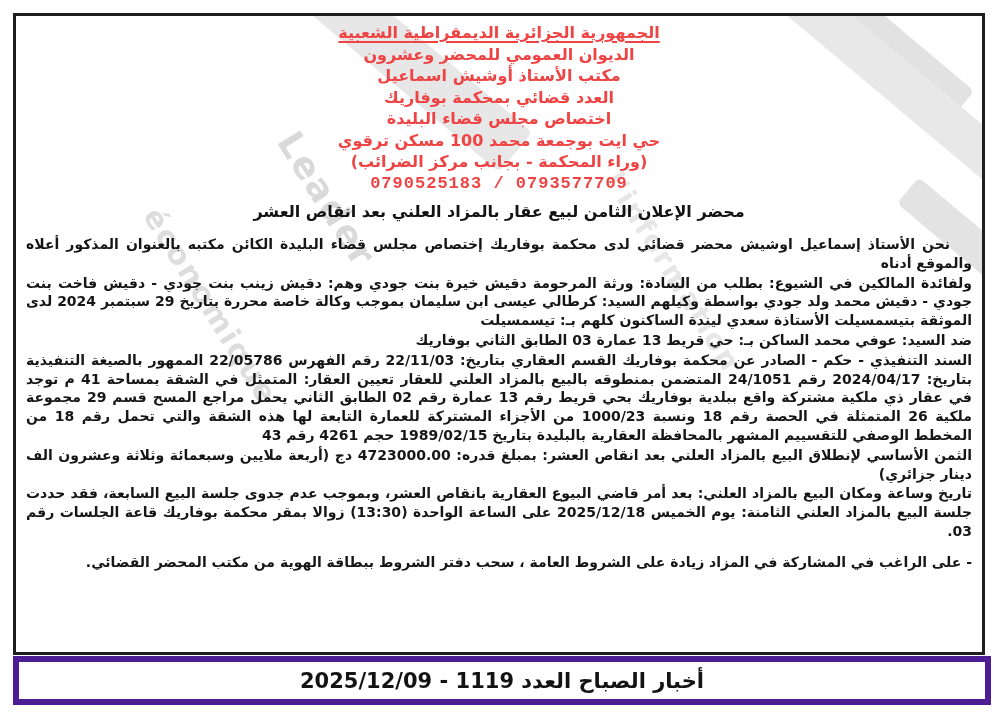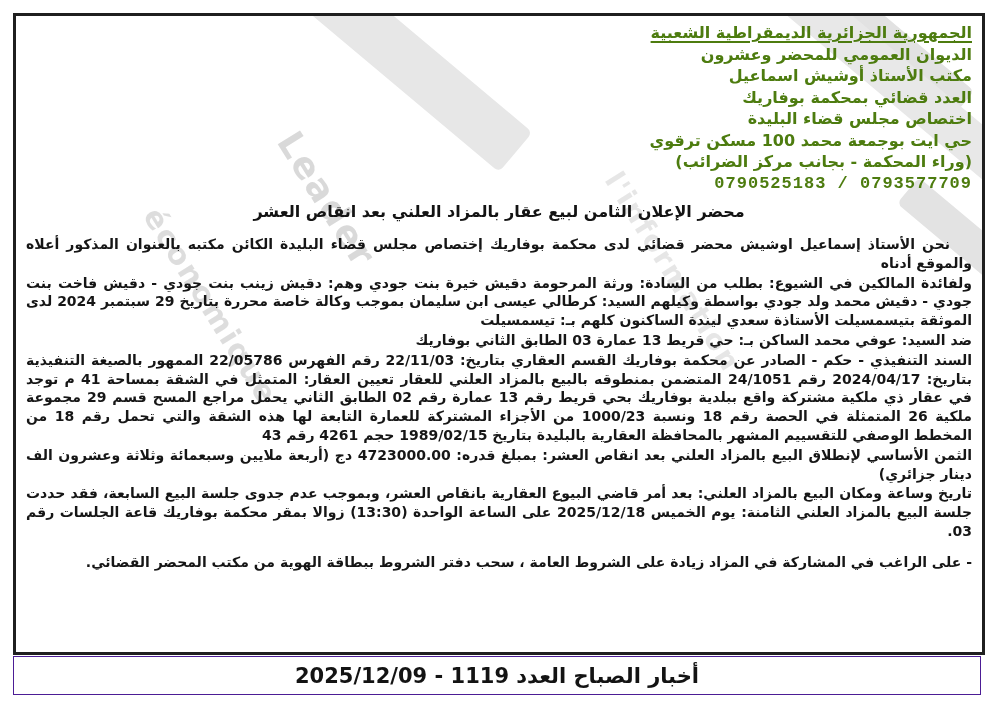--- a/index.html
+++ b/index.html
@@ -23,39 +23,39 @@
   .wm-band.b4{left:872px;top:212px;width:170px;height:34px;background:#e3e3e3;}
   .wm-text{
     color:#d3d3d3;font-weight:bold;letter-spacing:2px;white-space:nowrap;
     transform:rotate(58deg);transform-origin:left top;opacity:.85;
   }
   .wm-text.leader{left:288px;top:108px;font-size:36px;}
   .wm-text.econ{left:150px;top:185px;font-size:30px;color:#d8d8d8;}
   .wm-text.info{left:610px;top:150px;font-size:28px;color:#e2e2e2;}
   
   .content{position:relative;z-index:1;direction:rtl;padding:6px 10px 0;}
-  .hdr{text-align:right;font-weight:bold;font-size:16px;line-height:21.5px;color:#4d7c0f;}
+  .hdr{text-align:center;font-weight:bold;font-size:16px;line-height:21.5px;color:#ef4444;}
   .hline{white-space:nowrap;}
   .hline.u{text-decoration:underline;text-decoration-thickness:2px;text-underline-offset:3px;}
   .hline.ltr{direction:ltr;}
   .hline.phones{font-size:17px;letter-spacing:1px;font-family:Liberation Mono, monospace;}
   .hline.email{font-family:"Liberation Serif",serif;font-size:15.5px;letter-spacing:.5px;}
   .title-block{margin-top:8px;text-align:center;font-weight:bold;font-size:16px;line-height:20px;color:#131313;}
   .body-text{
     margin-top:13px;font-weight:bold;font-size:14px;line-height:18.8px;
     text-align:justify;color:#161616;
   }
   .body-text p{margin:0 0 1px;}
   .body-text p.indent{text-indent:22px;}
   .body-text p.note{margin-top:12px;}
   .signature{margin-top:5px;text-align:left;padding-left:14px;font-weight:bold;font-size:14.5px;}
   
   .footer-box{
     position:absolute;left:13px;top:656px;width:966px;height:37px;
-    border:1px solid #4c1d95;background:#fff;
+    border:6px solid #4c1d95;background:#fff;
     display:flex;align-items:center;justify-content:center;
     direction:rtl;font-weight:bold;font-size:21px;color:#131313;
   }
 </style>
 </head>
 <body>
 
 <div class="page">
 
   <div class="doc">

